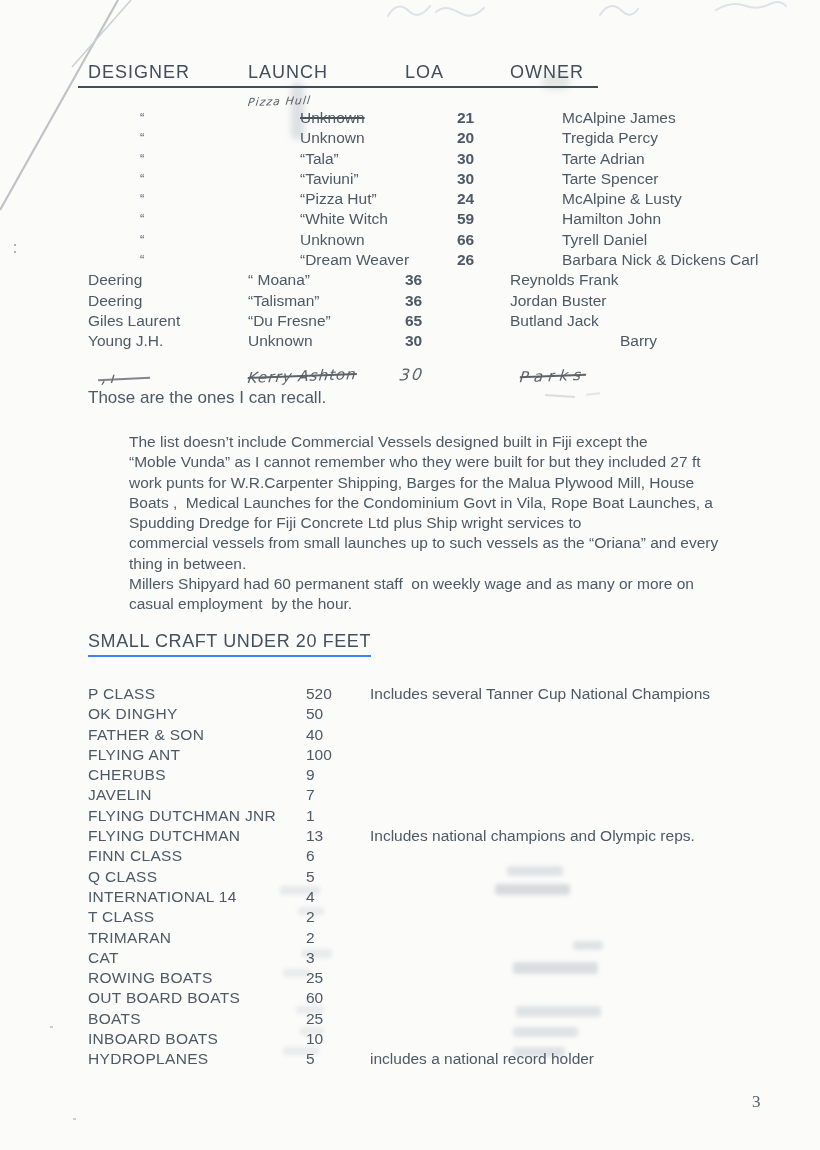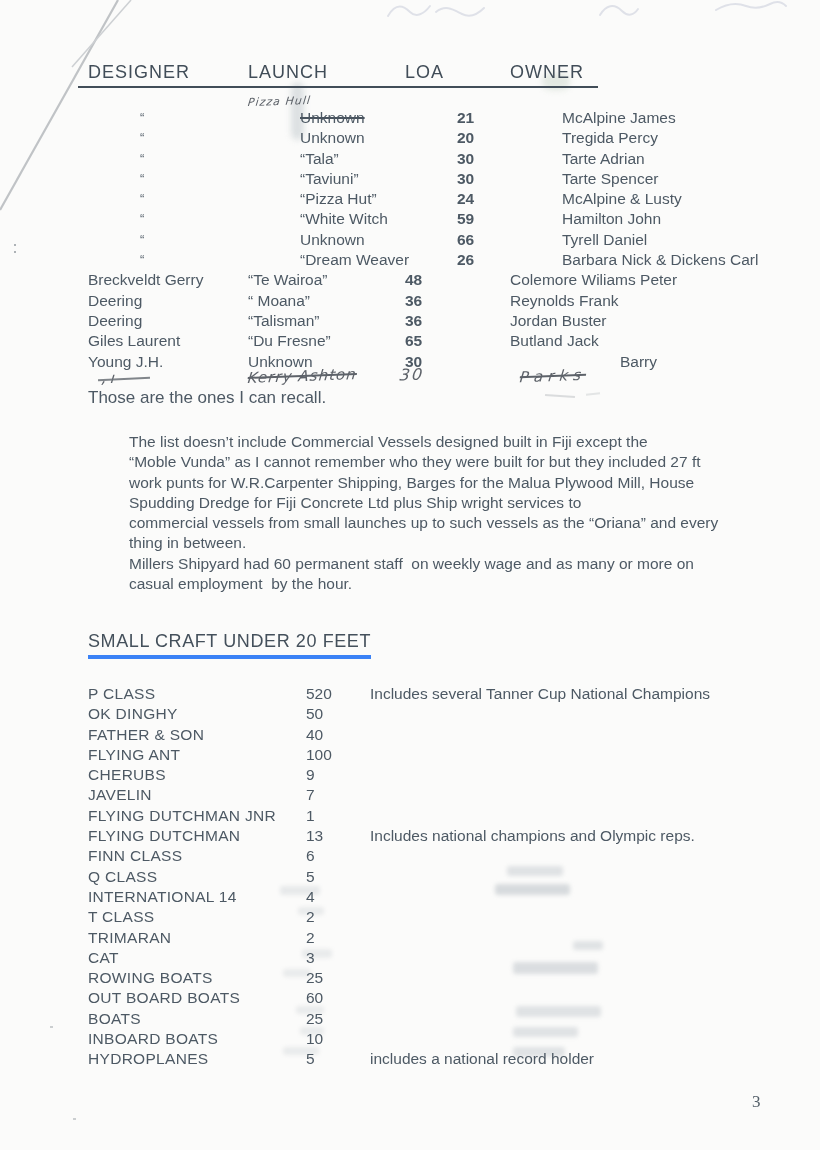--- a/index.html
+++ b/index.html
@@ -66,21 +66,21 @@
   .pf2{left:586px;top:393px;width:14px;transform:rotate(-6deg);opacity:.22;}
 
   .recall{position:absolute;left:0;top:326px;font-size:17px;}
 
   .para{position:absolute;left:0;top:370px;}
   .para-line{white-space:pre;font-size:15.5px;height:20.3px;line-height:20.3px;margin-left:41px;}
 
   .section-heading{
     position:absolute;left:0;top:569px;
     font-size:18px;letter-spacing:.6px;color:#44505b;
-    border-bottom:4px solid #3b82f6;padding-bottom:3px;
+    border-bottom:2px solid #3b82f6;padding-bottom:3px;
   }
 
   .craft-rows{position:absolute;left:0;top:622px;width:700px;}
   .craft-row{display:flex;height:20.3px;line-height:20.3px;font-size:15.5px;white-space:nowrap;}
   .craft-name{width:218px;letter-spacing:.3px;}
   .craft-count{width:30px;}
   .craft-note{margin-left:34px;}
 
   .page-number{
     position:absolute;left:752px;top:1092px;
@@ -191,26 +191,20 @@
     <span class="col-owner">Tyrell Daniel</span>
   </div>
 
   <div class="boat-row">
     <span class="col-designer ditto">“</span>
     <span class="col-launch">“Dream Weaver</span>
     <span class="col-loa">26</span>
     <span class="col-owner">Barbara Nick &amp; Dickens Carl</span>
   </div>
 
-  <div class="boat-row">
-    <span class="col-designer">Breckveldt Gerry</span>
-    <span class="col-launch">“Te Wairoa”</span>
-    <span class="col-loa">48</span>
-    <span class="col-owner">Colemore Wiliams Peter</span>
-  </div>
 
   <div class="boat-row">
     <span class="col-designer">Deering</span>
     <span class="col-launch">“ Moana”</span>
     <span class="col-loa">36</span>
     <span class="col-owner">Reynolds Frank</span>
   </div>
 
   <div class="boat-row">
     <span class="col-designer">Deering</span>
@@ -244,20 +238,21 @@
 
     <div class="recall">Those are the ones I can recall.</div>
 
     <div class="para" id="para-commercial">
   <div class="para-line">The list doesn’t include Commercial Vessels designed built in Fiji except the</div>
 
   <div class="para-line">“Moble Vunda” as I cannot remember who they were built for but they included 27 ft</div>
 
   <div class="para-line">work punts for W.R.Carpenter Shipping, Barges for the Malua Plywood Mill, House</div>
 
+  <div class="para-line">Boats ,  Medical Launches for the Condominium Govt in Vila, Rope Boat Launches, a</div>
 
   <div class="para-line">Spudding Dredge for Fiji Concrete Ltd plus Ship wright services to</div>
 
   <div class="para-line">commercial vessels from small launches up to such vessels as the “Oriana” and every</div>
 
   <div class="para-line">thing in between.</div>
 
   <div class="para-line">Millers Shipyard had 60 permanent staff  on weekly wage and as many or more on</div>
 
   <div class="para-line">casual employment  by the hour.</div>

